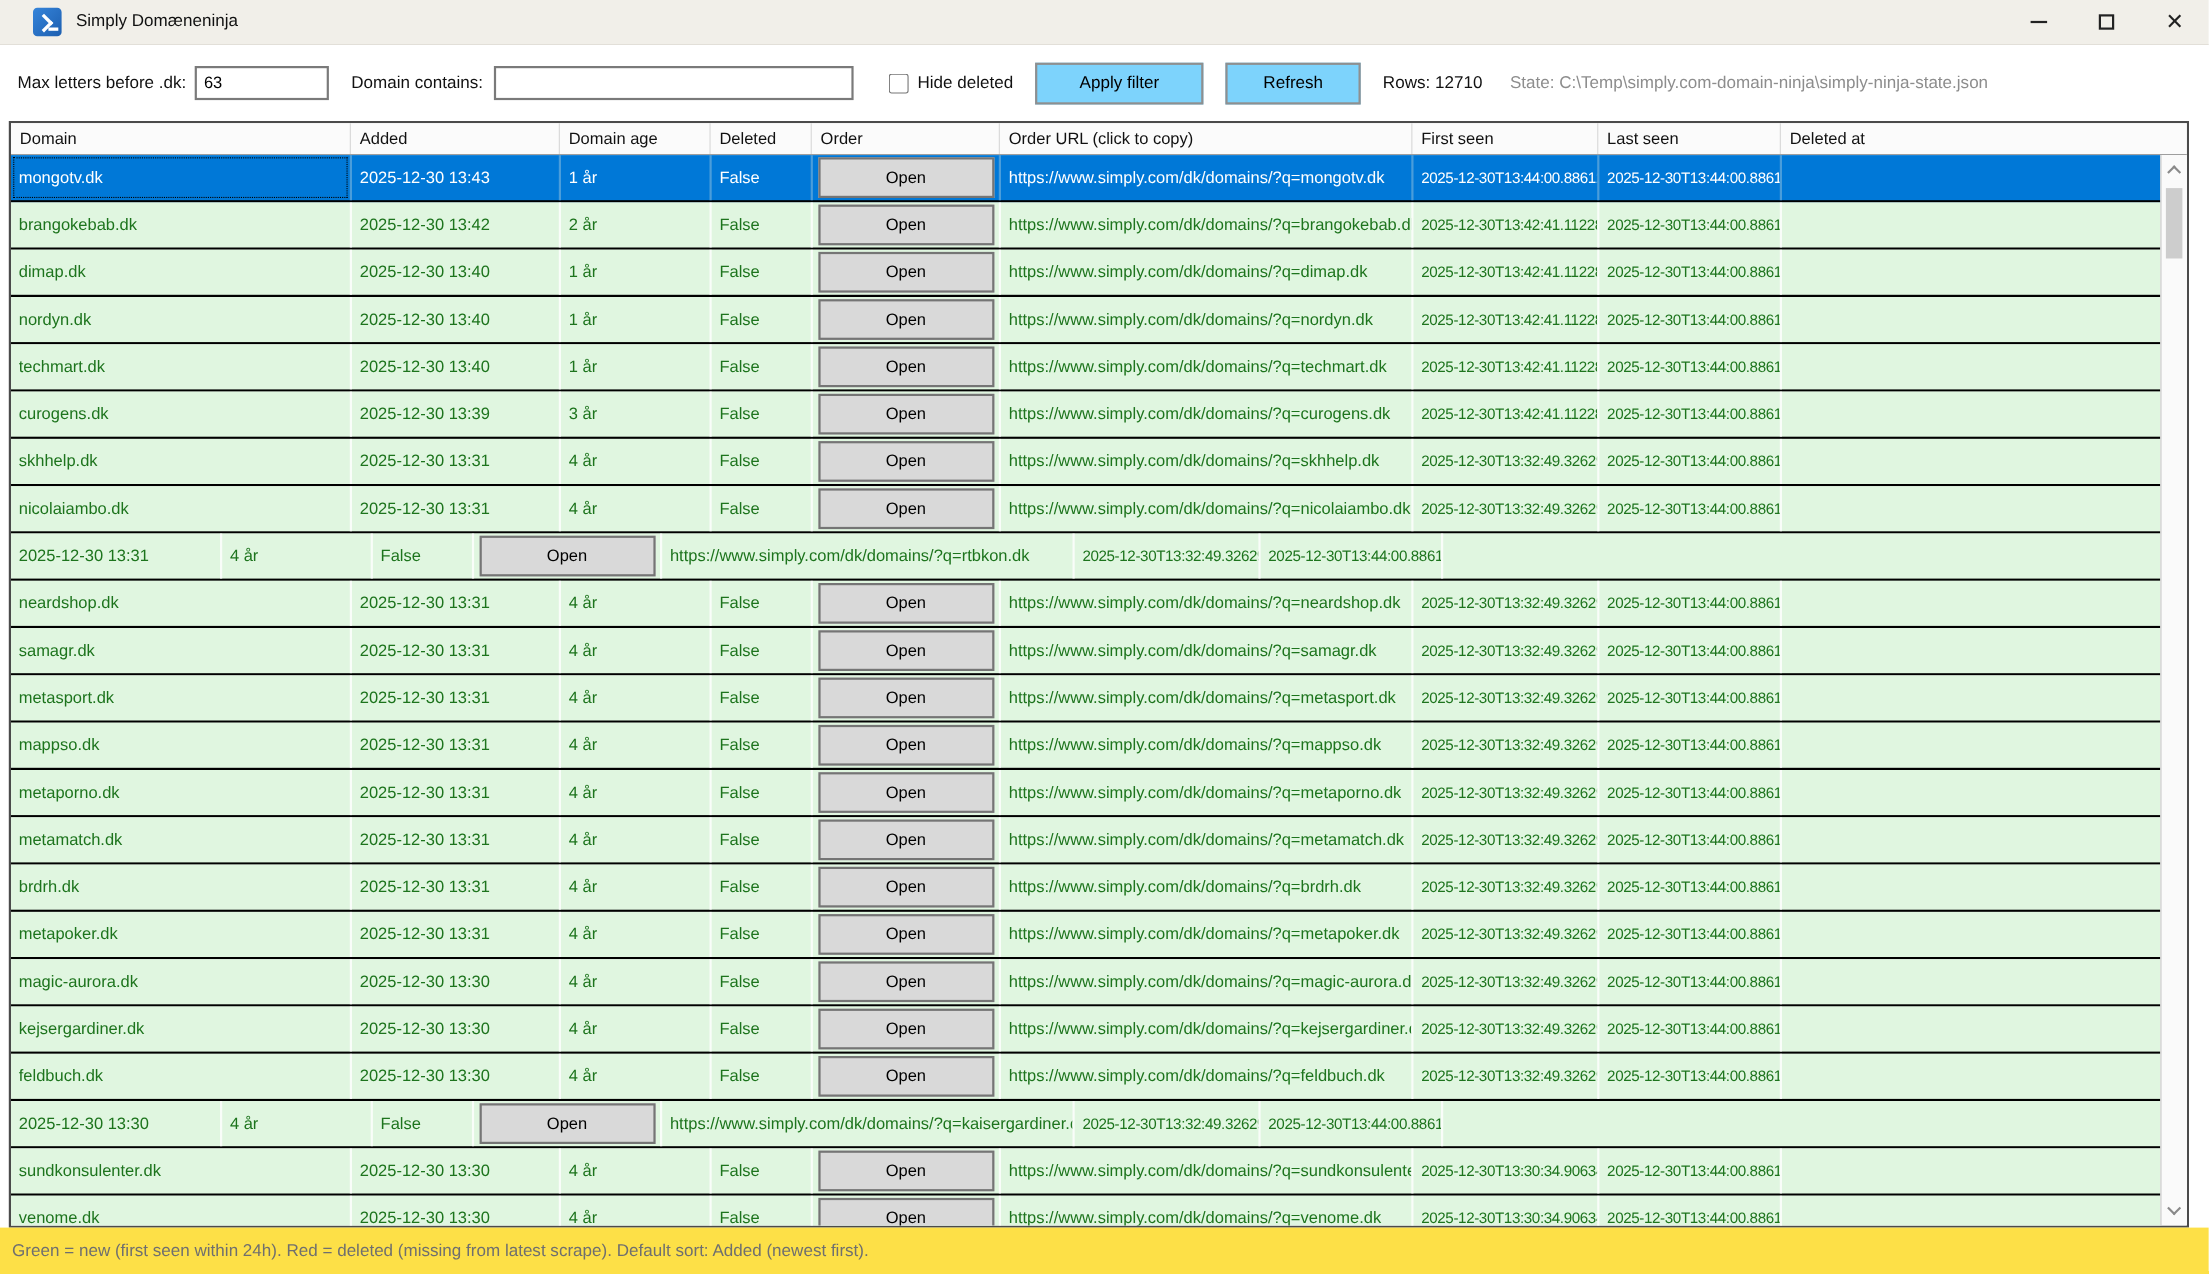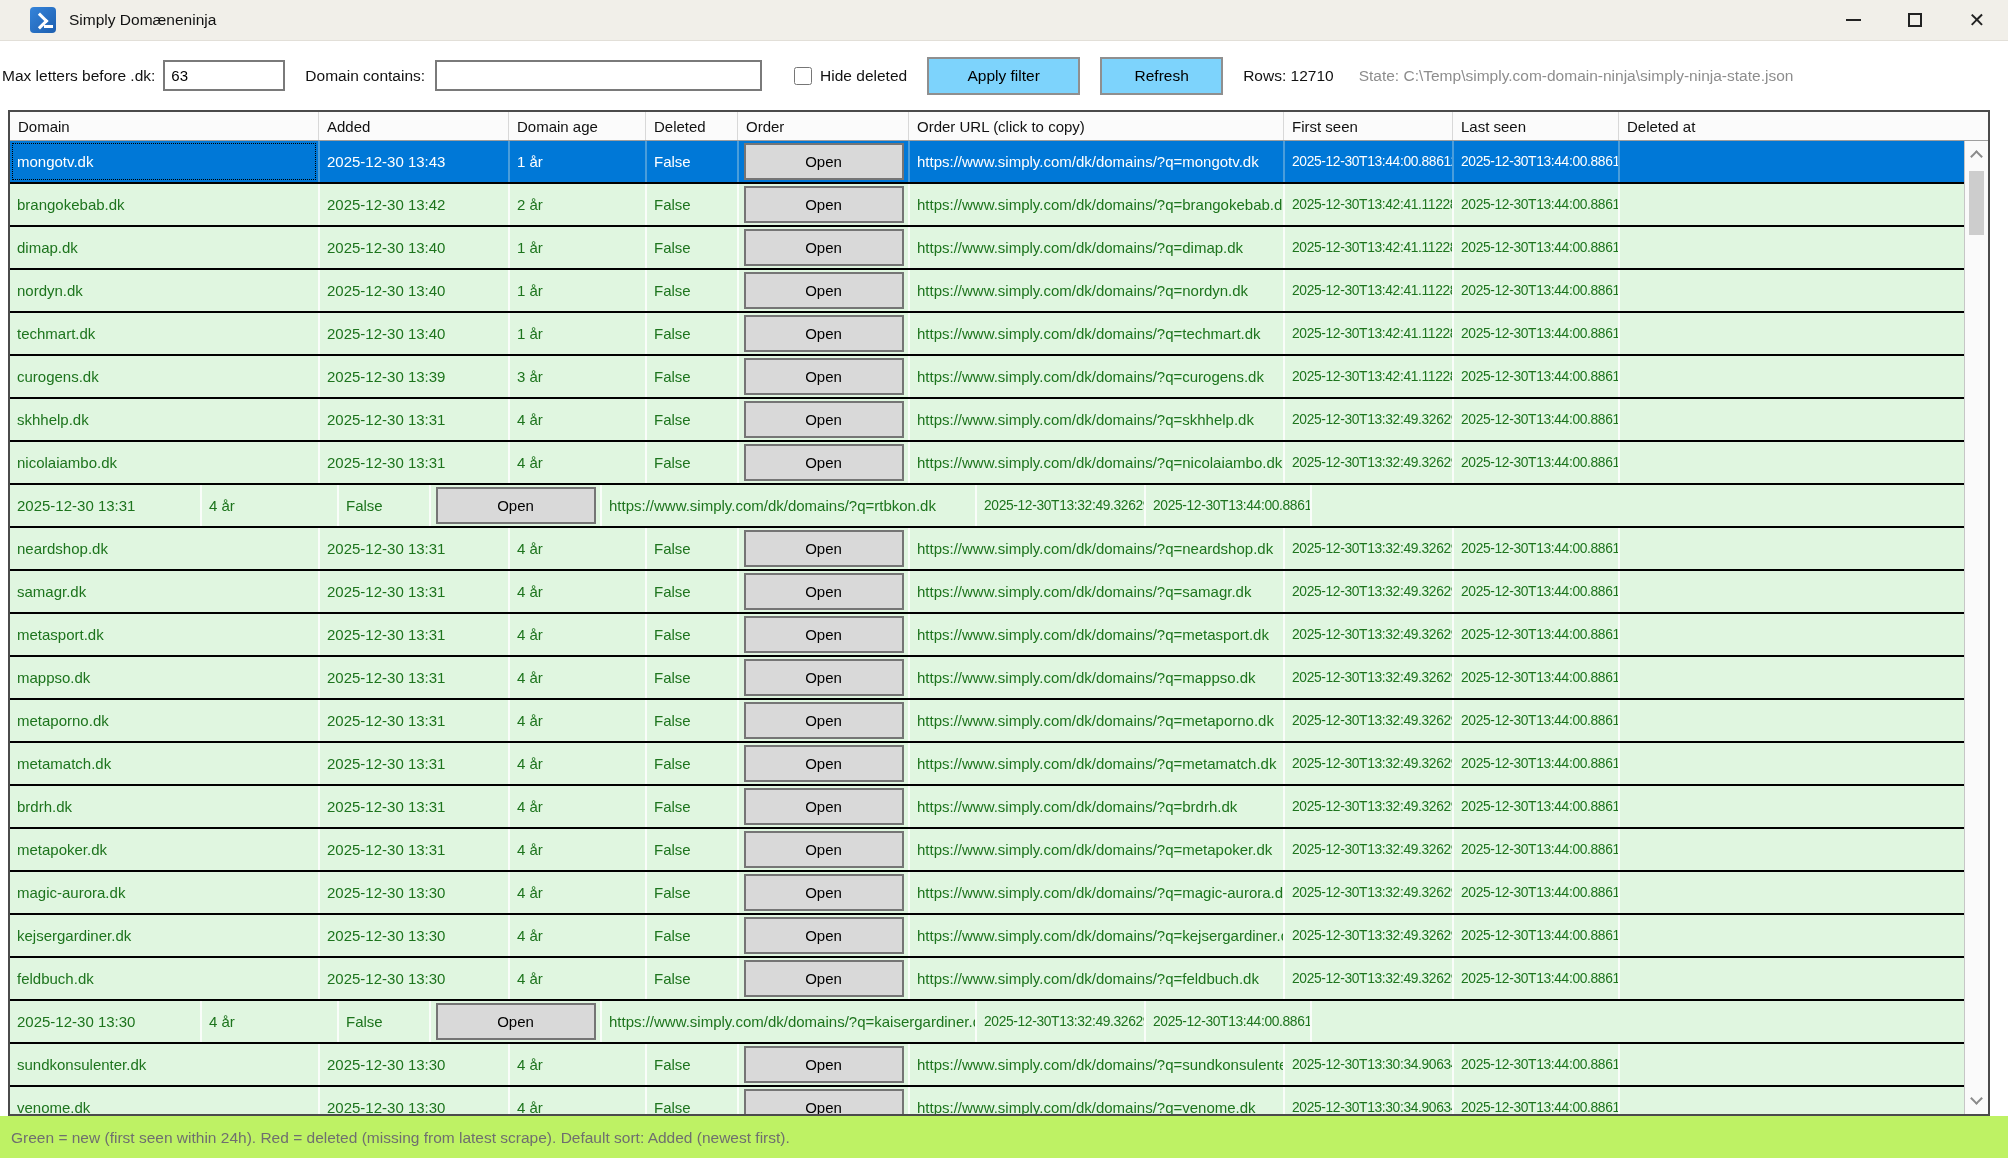--- a/index.html
+++ b/index.html
@@ -17,21 +17,21 @@
     border-top:3px solid #fff; border-right:3px solid #fff; transform:rotate(45deg); }
   .ps-icon::after { content:""; position:absolute; right:3px; bottom:5px; width:9px; height:3px; background:#fff; }
   .title-text { margin-left:13px; font-size:15.5px; }
   .win-btns { margin-left:auto; display:flex; height:100%; }
   .win-btn { width:62px; height:100%; display:flex; align-items:center; justify-content:center;
     background:transparent; border:0; cursor:default; }
   .glyph-min { width:15px; height:2px; background:#222; }
   .glyph-max { width:14px; height:14px; border:2px solid #222; background:transparent; }
   .glyph-close { font-size:20px; color:#222; line-height:1; font-weight:400; }
   
-  .filterbar { height:69px; display:flex; align-items:center; padding-left:2px; font-size:15.5px; background:#fff; }
+  .filterbar { height:69px; display:flex; align-items:center; padding-left:16px; font-size:15.5px; background:#fff; }
   .flabel { color:#111; }
   .finput { height:31px; border:2px solid #7a7a7a; background:#fff; font-size:15px;
     font-family:inherit; padding:0 6px; }
   .finput.max { width:122px; margin-left:8px; }
   .finput.contains { width:327px; margin-left:10px; }
   .lbl2 { margin-left:20px; }
   .chk { width:18px; height:18px; margin:0 0 0 32px; accent-color:#1a6fc4; }
   .chklabel { margin-left:8px; }
   .fbtn { height:38px; background:#7dd3fc; border:2px solid #8f8f8f; font-family:inherit;
     font-size:15.5px; color:#000; padding:0 10px; }
@@ -67,21 +67,21 @@
   .sb-btn { position:absolute; left:0; width:100%; height:26px; display:flex; align-items:center;
     justify-content:center; background:transparent; border:0; }
   .sb-btn.up { top:0; } .sb-btn.down { bottom:0; }
   .chev-up { width:9px; height:9px; border-top:2px solid #8a8a8a; border-left:2px solid #8a8a8a;
     transform:rotate(45deg); margin-top:5px; }
   .chev-down { width:9px; height:9px; border-bottom:2px solid #8a8a8a; border-right:2px solid #8a8a8a;
     transform:rotate(45deg); margin-bottom:5px; }
   .sb-thumb { position:absolute; top:30px; left:4px; width:15px; height:64px; background:#cdcdcd; }
   
   .footer { height:43px; display:flex; align-items:center; padding-left:11px;
-    color:#6f6f6f; font-size:15.5px; background:#bef264; }
+    color:#6f6f6f; font-size:15.5px; background:#fde047; }
 </style>
 </head>
 <body>
 
 <div class="titlebar">
   <div class="ps-icon"></div>
   <div class="title-text">Simply Domæneninja</div>
   <div class="win-btns">
     <button class="win-btn">
         <span class="glyph-min"></span>

